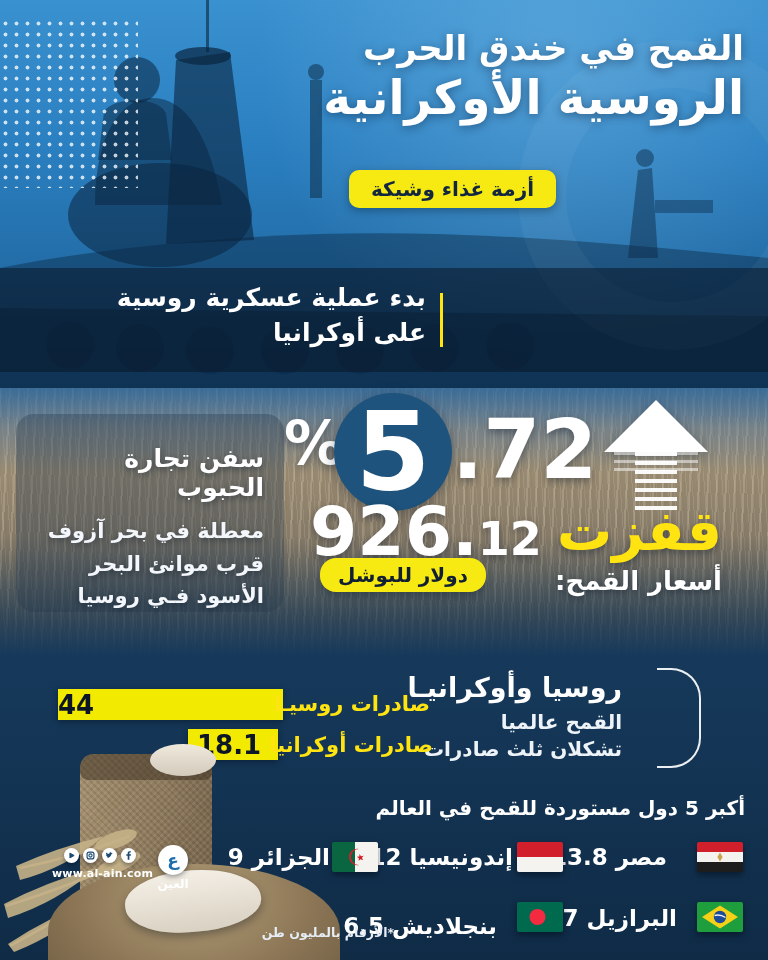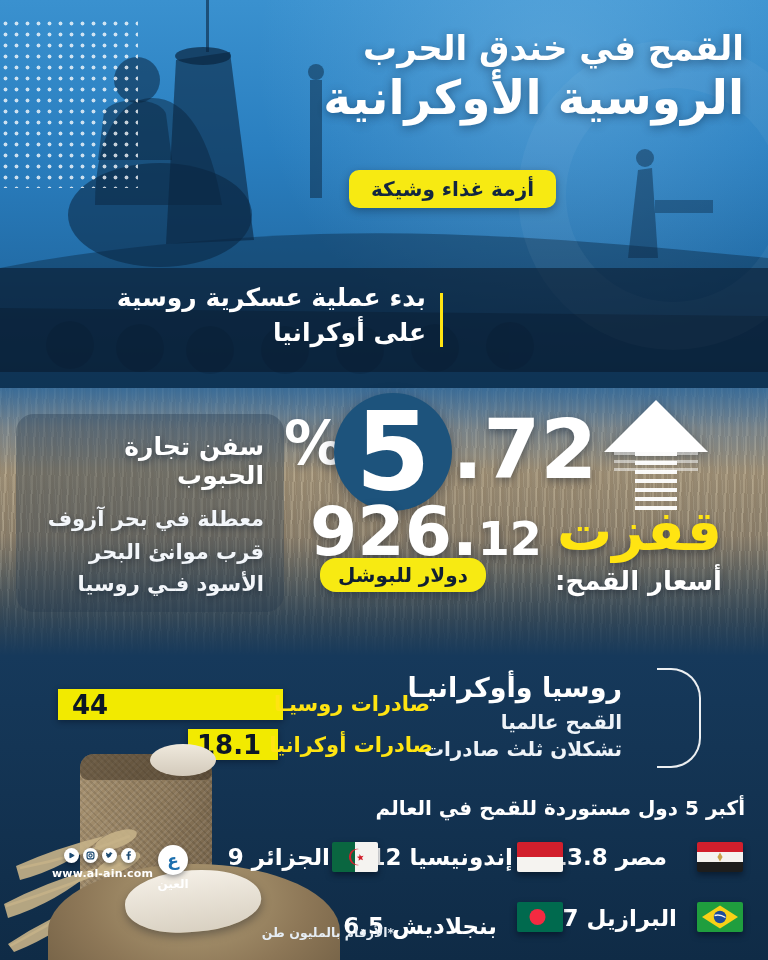--- a/index.html
+++ b/index.html
@@ -32,21 +32,21 @@
   
   .sec-mid{position:absolute;left:0;top:388px;width:768px;height:268px;
     background:
       linear-gradient(180deg, rgba(42,100,150,.8) 0%, rgba(92,118,140,.42) 15%, rgba(150,140,115,.12) 32%,
         rgba(25,58,90,.08) 55%, rgba(20,52,84,.7) 86%, #16395b 100%),
       repeating-linear-gradient(93deg, rgba(238,224,192,.20) 0 2px, rgba(122,102,76,.17) 2px 5px, rgba(70,70,66,.05) 5px 9px),
       repeating-linear-gradient(86deg, rgba(252,242,216,.14) 0 1px, transparent 1px 6px),
       linear-gradient(180deg,#7e8fa0 0%,#9e8f76 30%,#92826a 60%,#6f6b58 100%);}
   .note-panel{position:absolute;left:16px;top:26px;width:268px;height:198px;background:rgba(38,58,78,.35);
     border-radius:18px;padding:18px 20px;text-align:right;}
-  .note-h{font-size:25px;font-weight:800;margin-bottom:13px;text-shadow:0 2px 6px rgba(0,20,40,.45);}
+  .note-h{font-size:25px;font-weight:800;margin-bottom:13px;text-shadow:0 2px 6px rgba(0,20,40,.45);margin-top:12px;}
   .note-b{font-size:21px;font-weight:700;line-height:1.55;color:#f3f6fa;text-shadow:0 2px 6px rgba(0,20,40,.45);}
   .pct-circle{position:absolute;left:334px;top:5px;width:118px;height:118px;border-radius:50%;background:#1d537c;
     display:flex;align-items:center;justify-content:center;box-shadow:0 4px 14px rgba(0,15,35,.35);}
   .digit5{font-size:108px;font-weight:800;line-height:1;color:#fff;direction:ltr;}
   .pct-sign{position:absolute;left:284px;top:25px;font-size:60px;font-weight:700;line-height:1;direction:ltr;
     text-shadow:0 3px 8px rgba(0,15,35,.4);}
   .frac{position:absolute;left:452px;top:21px;font-size:82px;font-weight:800;line-height:1;direction:ltr;
     text-shadow:0 3px 8px rgba(0,15,35,.4);}
   .price-row{position:absolute;left:310px;top:110px;display:flex;align-items:baseline;direction:ltr;
     text-shadow:0 3px 8px rgba(0,15,35,.4);}
@@ -69,21 +69,21 @@
   
   .sec-bottom{position:absolute;left:0;top:656px;width:768px;height:304px;
     background:linear-gradient(180deg,#16395b 0%,#133352 45%,#0f2b46 100%);}
   .bracket{position:absolute;left:657px;top:12px;width:44px;height:100px;
     border:2.5px solid rgba(255,255,255,.92);border-left:none;border-radius:0 30px 30px 0;}
   .exp-head{position:absolute;right:146px;top:16px;text-align:right;}
   .exp-h1{font-size:27px;font-weight:800;margin-bottom:6px;}
   .exp-h2{font-size:20px;font-weight:700;line-height:1.35;color:#eef3f8;}
   .bar{position:absolute;height:31px;background:#f2ea00;display:flex;align-items:center;direction:ltr;
     color:#0c1626;font-weight:800;font-size:26px;box-shadow:0 2px 6px rgba(0,10,25,.4);}
-  .bar1{left:58px;top:33px;width:225px;padding-left:14px;}
+  .bar1{left:58px;top:33px;width:225px;}
   .bar2{left:188px;top:73px;width:90px;padding-left:9px;}
   .bar-label{position:absolute;color:#ffe412;font-size:21px;font-weight:800;text-align:right;}
   .bl1{right:338px;top:36px;}
   .bl2{right:335px;top:77px;}
   .imp-head{position:absolute;right:23px;top:140px;font-size:20px;font-weight:800;}
   .flag{position:absolute;width:46px;height:30px;border-radius:2px;overflow:hidden;
     box-shadow:0 3px 6px rgba(0,8,20,.5);}
   .flag svg{display:block;width:46px;height:30px;}
   .c-label{position:absolute;font-size:23px;font-weight:800;direction:rtl;white-space:nowrap;}
   .f-egypt{left:697px;top:186px;} .cl-egypt{right:101px;top:188px;}

